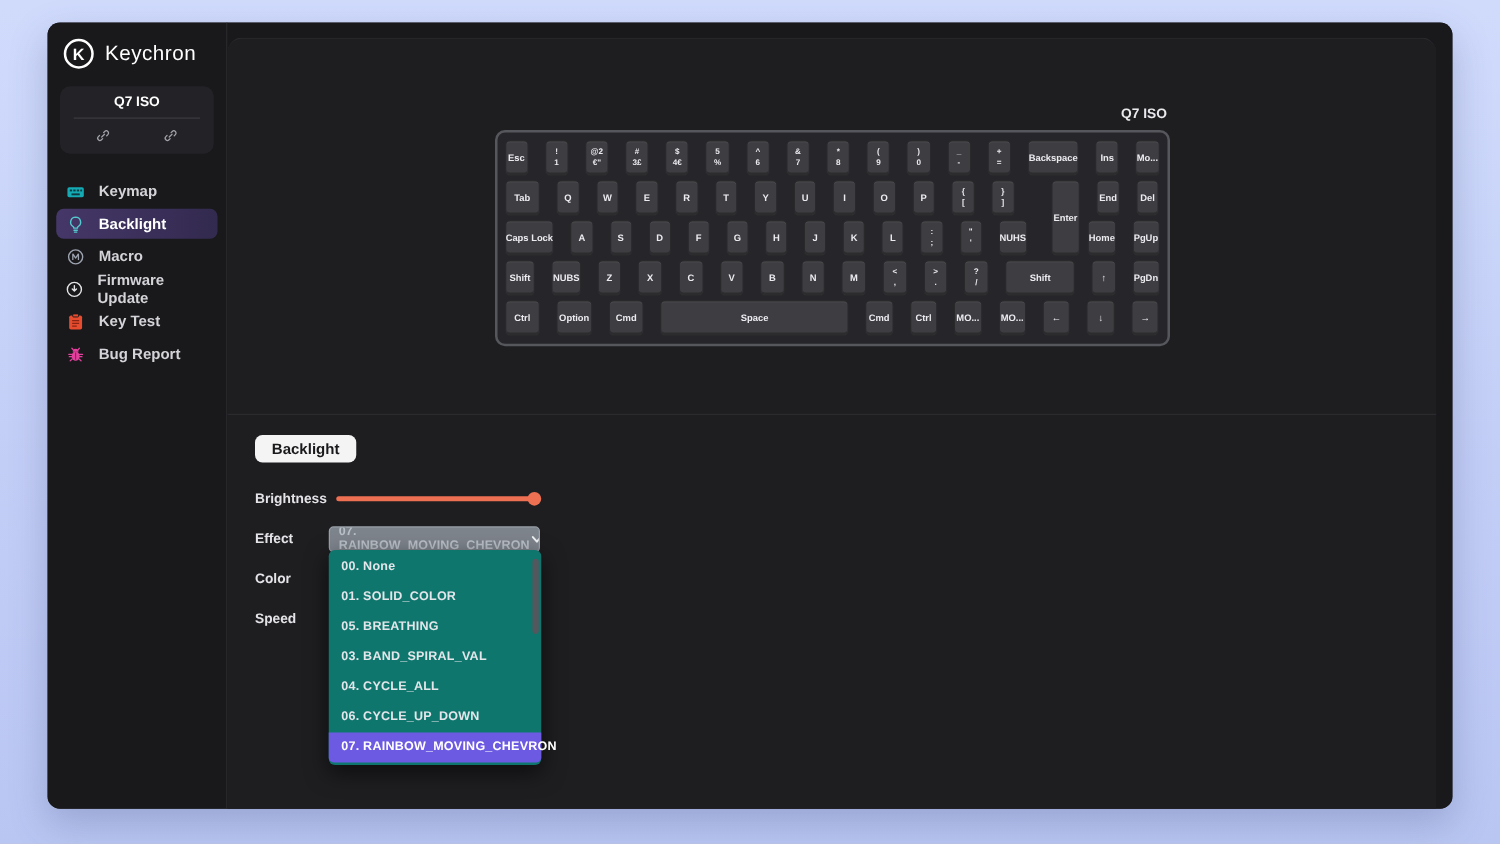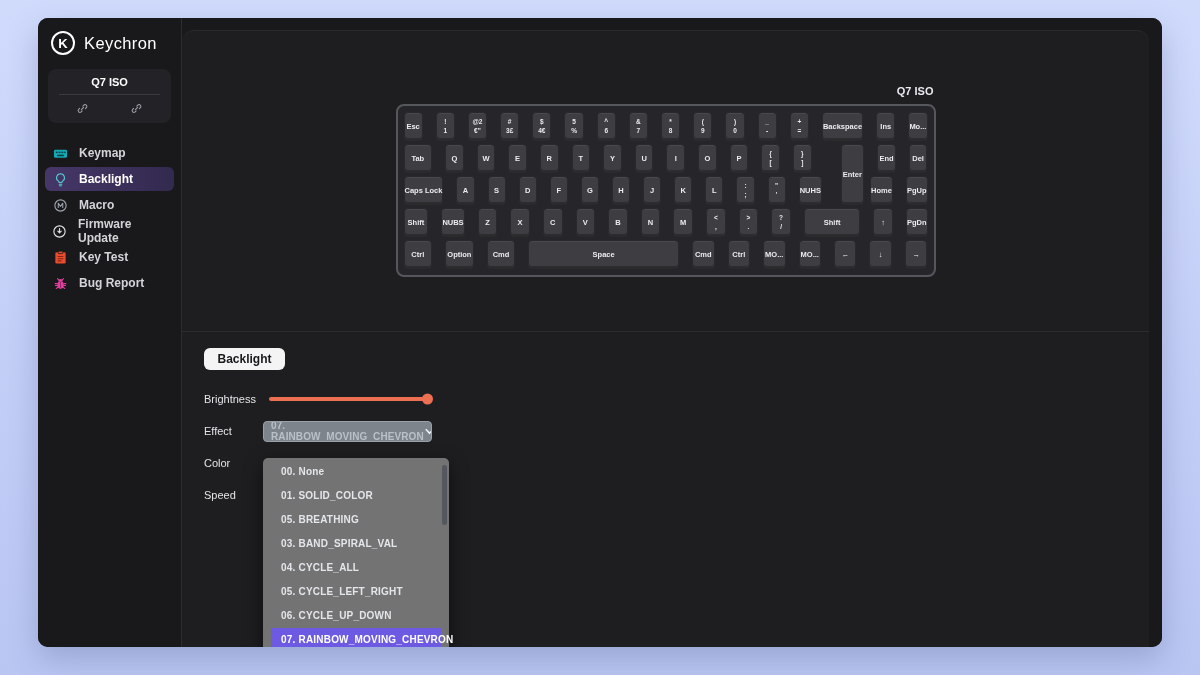--- a/index.html
+++ b/index.html
@@ -48,30 +48,30 @@
   .key.two{font-size:6.5px;line-height:8.5px;}
   .key.tall{height:61px;z-index:2;}
   .kspacer{height:29px;}
 
   
   .controls{padding:16px 0 0 22px;position:relative;}
   .bl-btn{width:81px;height:22px;background:#f4f4f5;border-radius:6px;color:#19191c;
     font-size:12px;font-weight:700;display:flex;align-items:center;justify-content:center;cursor:pointer;}
   .ctl-row{display:flex;align-items:center;height:22px;margin-top:10px;}
   .ctl-row.first{margin-top:18px;}
-  .ctl-label{width:59px;font-size:11px;font-weight:400;color:#e4e4e8;}
+  .ctl-label{width:59px;font-size:11px;font-weight:700;color:#e4e4e8;}
   .slider{position:relative;width:160px;height:4px;background:#ee7053;border-radius:2px;margin-left:6px;cursor:pointer;}
   .slider .thumb{position:absolute;right:-4px;top:50%;transform:translateY(-50%);
     width:11px;height:11px;border-radius:50%;background:#ee7053;cursor:pointer;}
   .effect-wrap{position:relative;}
   .select{width:169px;height:21px;background:#7e848c;border:1px solid #99a0a8;border-radius:4px;
     display:flex;align-items:center;justify-content:space-between;padding:0 7px;box-sizing:border-box;
     color:#bac0c8;font-size:10px;font-weight:700;letter-spacing:.1px;cursor:pointer;overflow:hidden;}
-  .listbox{position:absolute;left:0;top:37px;width:170px;background:#737373;border-radius:5px;
-    box-shadow:0 6px 18px rgba(0,0,0,.55);padding:2px 8px;z-index:20;}
+  .listbox{position:absolute;left:0;top:19px;width:170px;background:#0f766e;border-radius:5px;
+    box-shadow:0 6px 18px rgba(0,0,0,.55);padding:2px 0;z-index:20;}
   .opt{height:24px;display:flex;align-items:center;padding:0 10px;font-size:10px;font-weight:600;
     color:#e3e6ea;letter-spacing:.2px;cursor:pointer;white-space:nowrap;}
   .opt.sel{background:#6d5ae3;color:#fff;font-weight:700;border-radius:0 0 4px 4px;}
   .sb-thumb{position:absolute;right:2px;top:7px;width:5px;height:60px;background:#54575d;border-radius:3px;cursor:pointer;}
 </style>
 </head>
 <body>
 
 <div class="window">
 
@@ -451,21 +451,20 @@
                   </svg>
               </span>
             </div>
             <div class="listbox" id="effect-listbox">
               <div class="sb-thumb"></div>
             <div class="opt">00. None</div>
                 <div class="opt">01. SOLID_COLOR</div>
                 <div class="opt">05. BREATHING</div>
                 <div class="opt">03. BAND_SPIRAL_VAL</div>
                 <div class="opt">04. CYCLE_ALL</div>
-                <div class="opt">05. CYCLE_LEFT_RIGHT</div>
                 <div class="opt">06. CYCLE_UP_DOWN</div>
                 <div class="opt sel">07. RAINBOW_MOVING_CHEVRON</div>
               </div>
           </div>
         </div>
 
         <div class="ctl-row">
           <div class="ctl-label">Color</div>
         </div>
 

